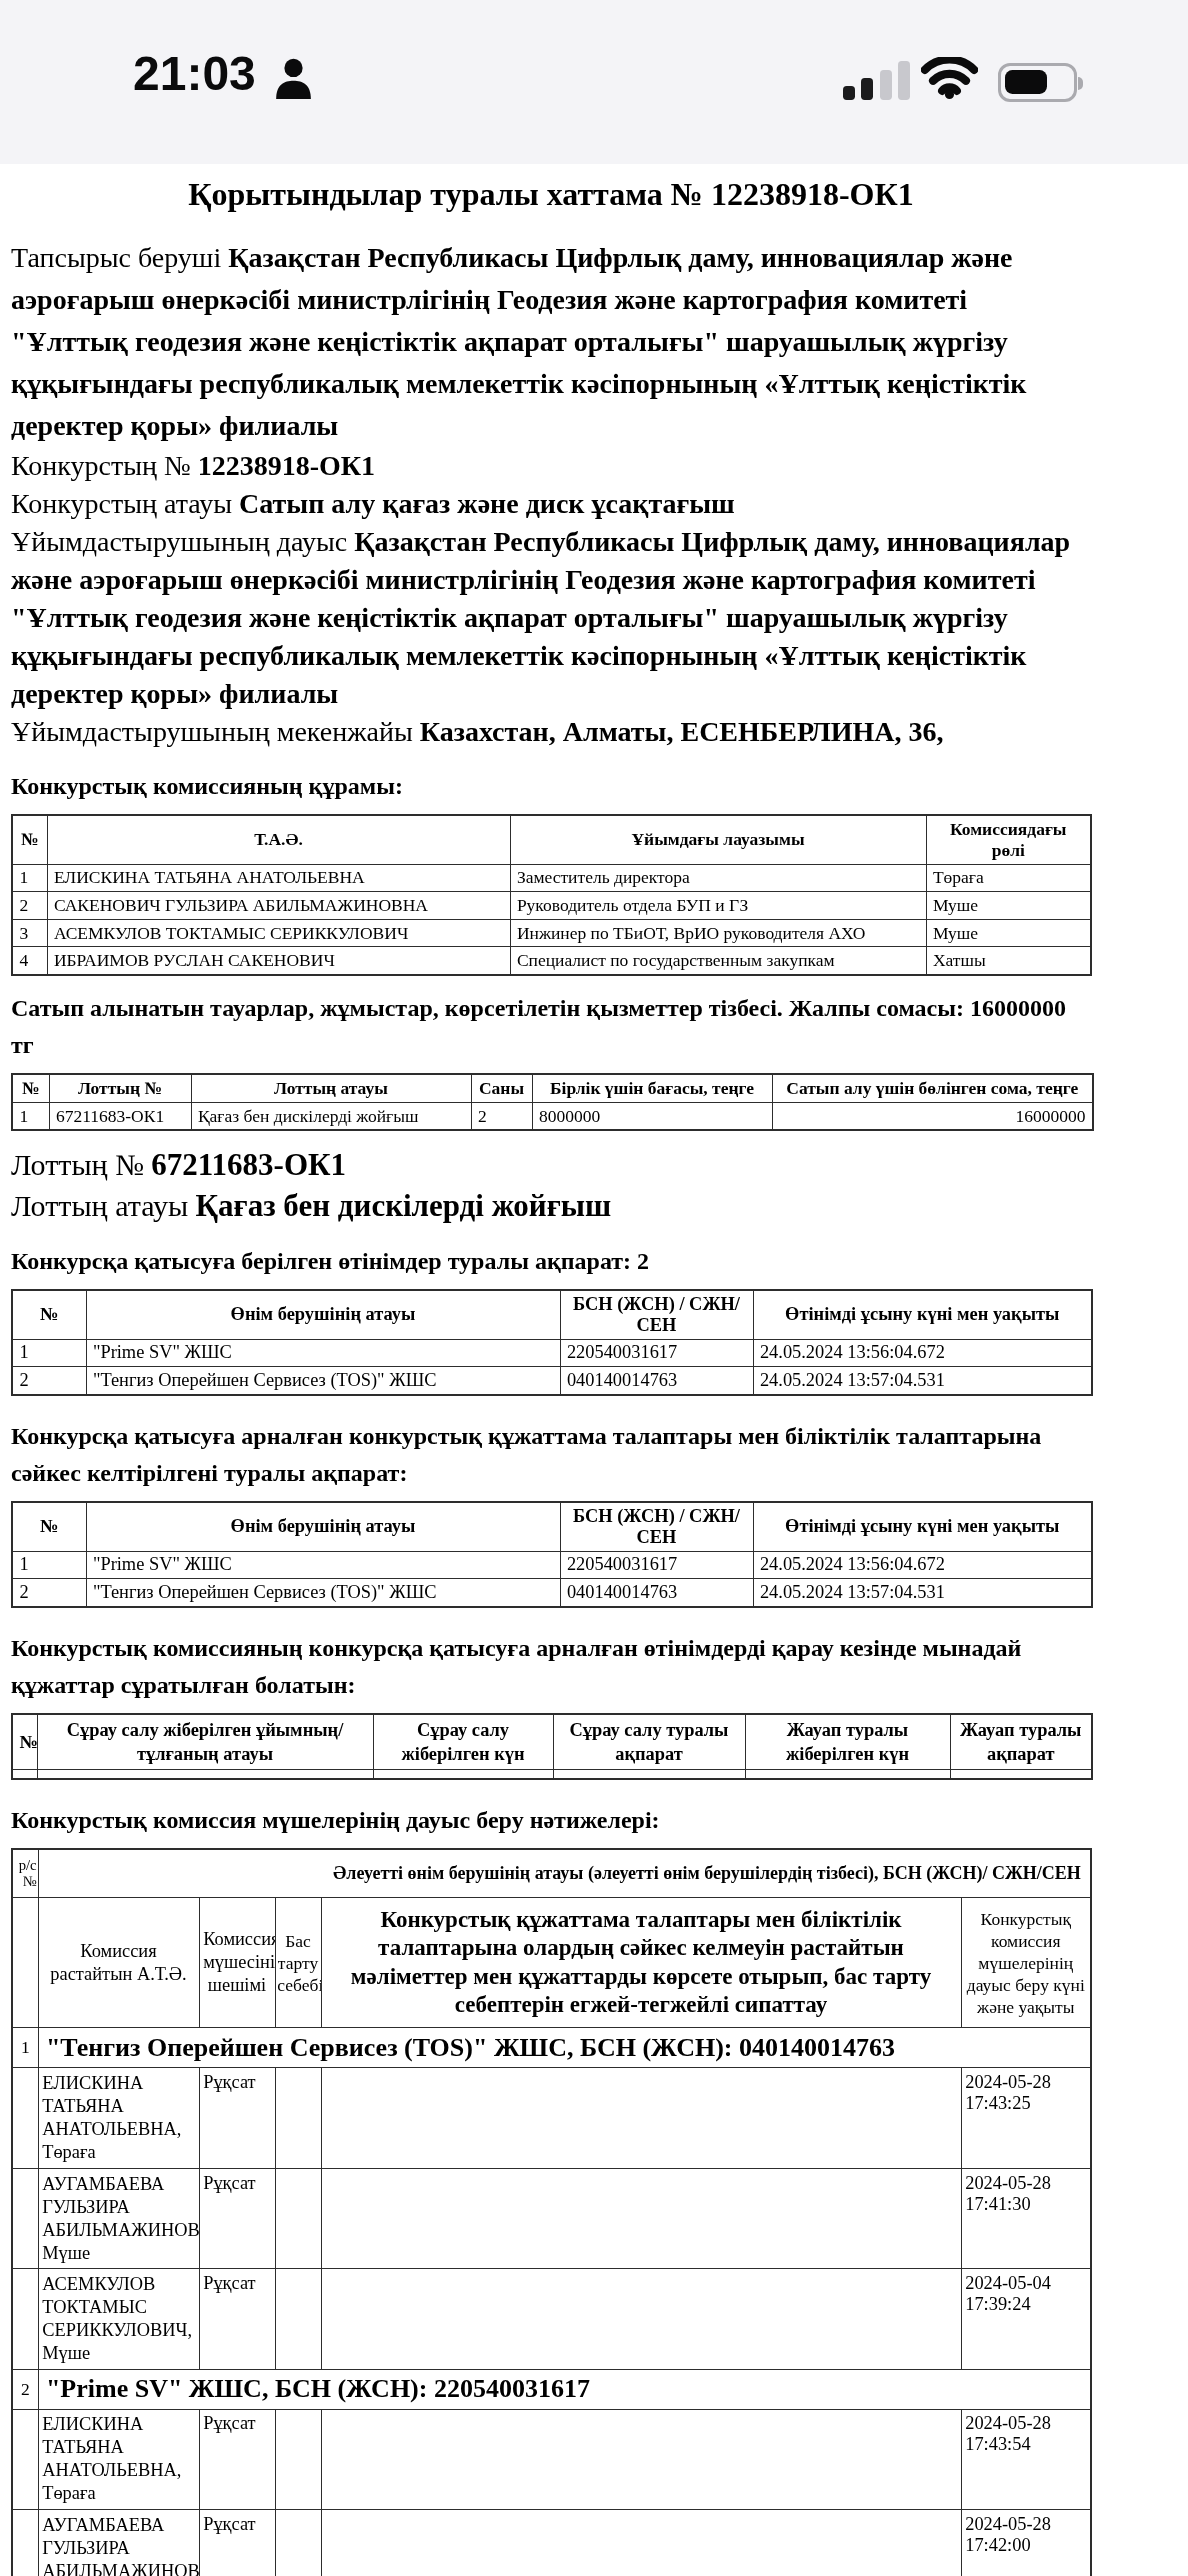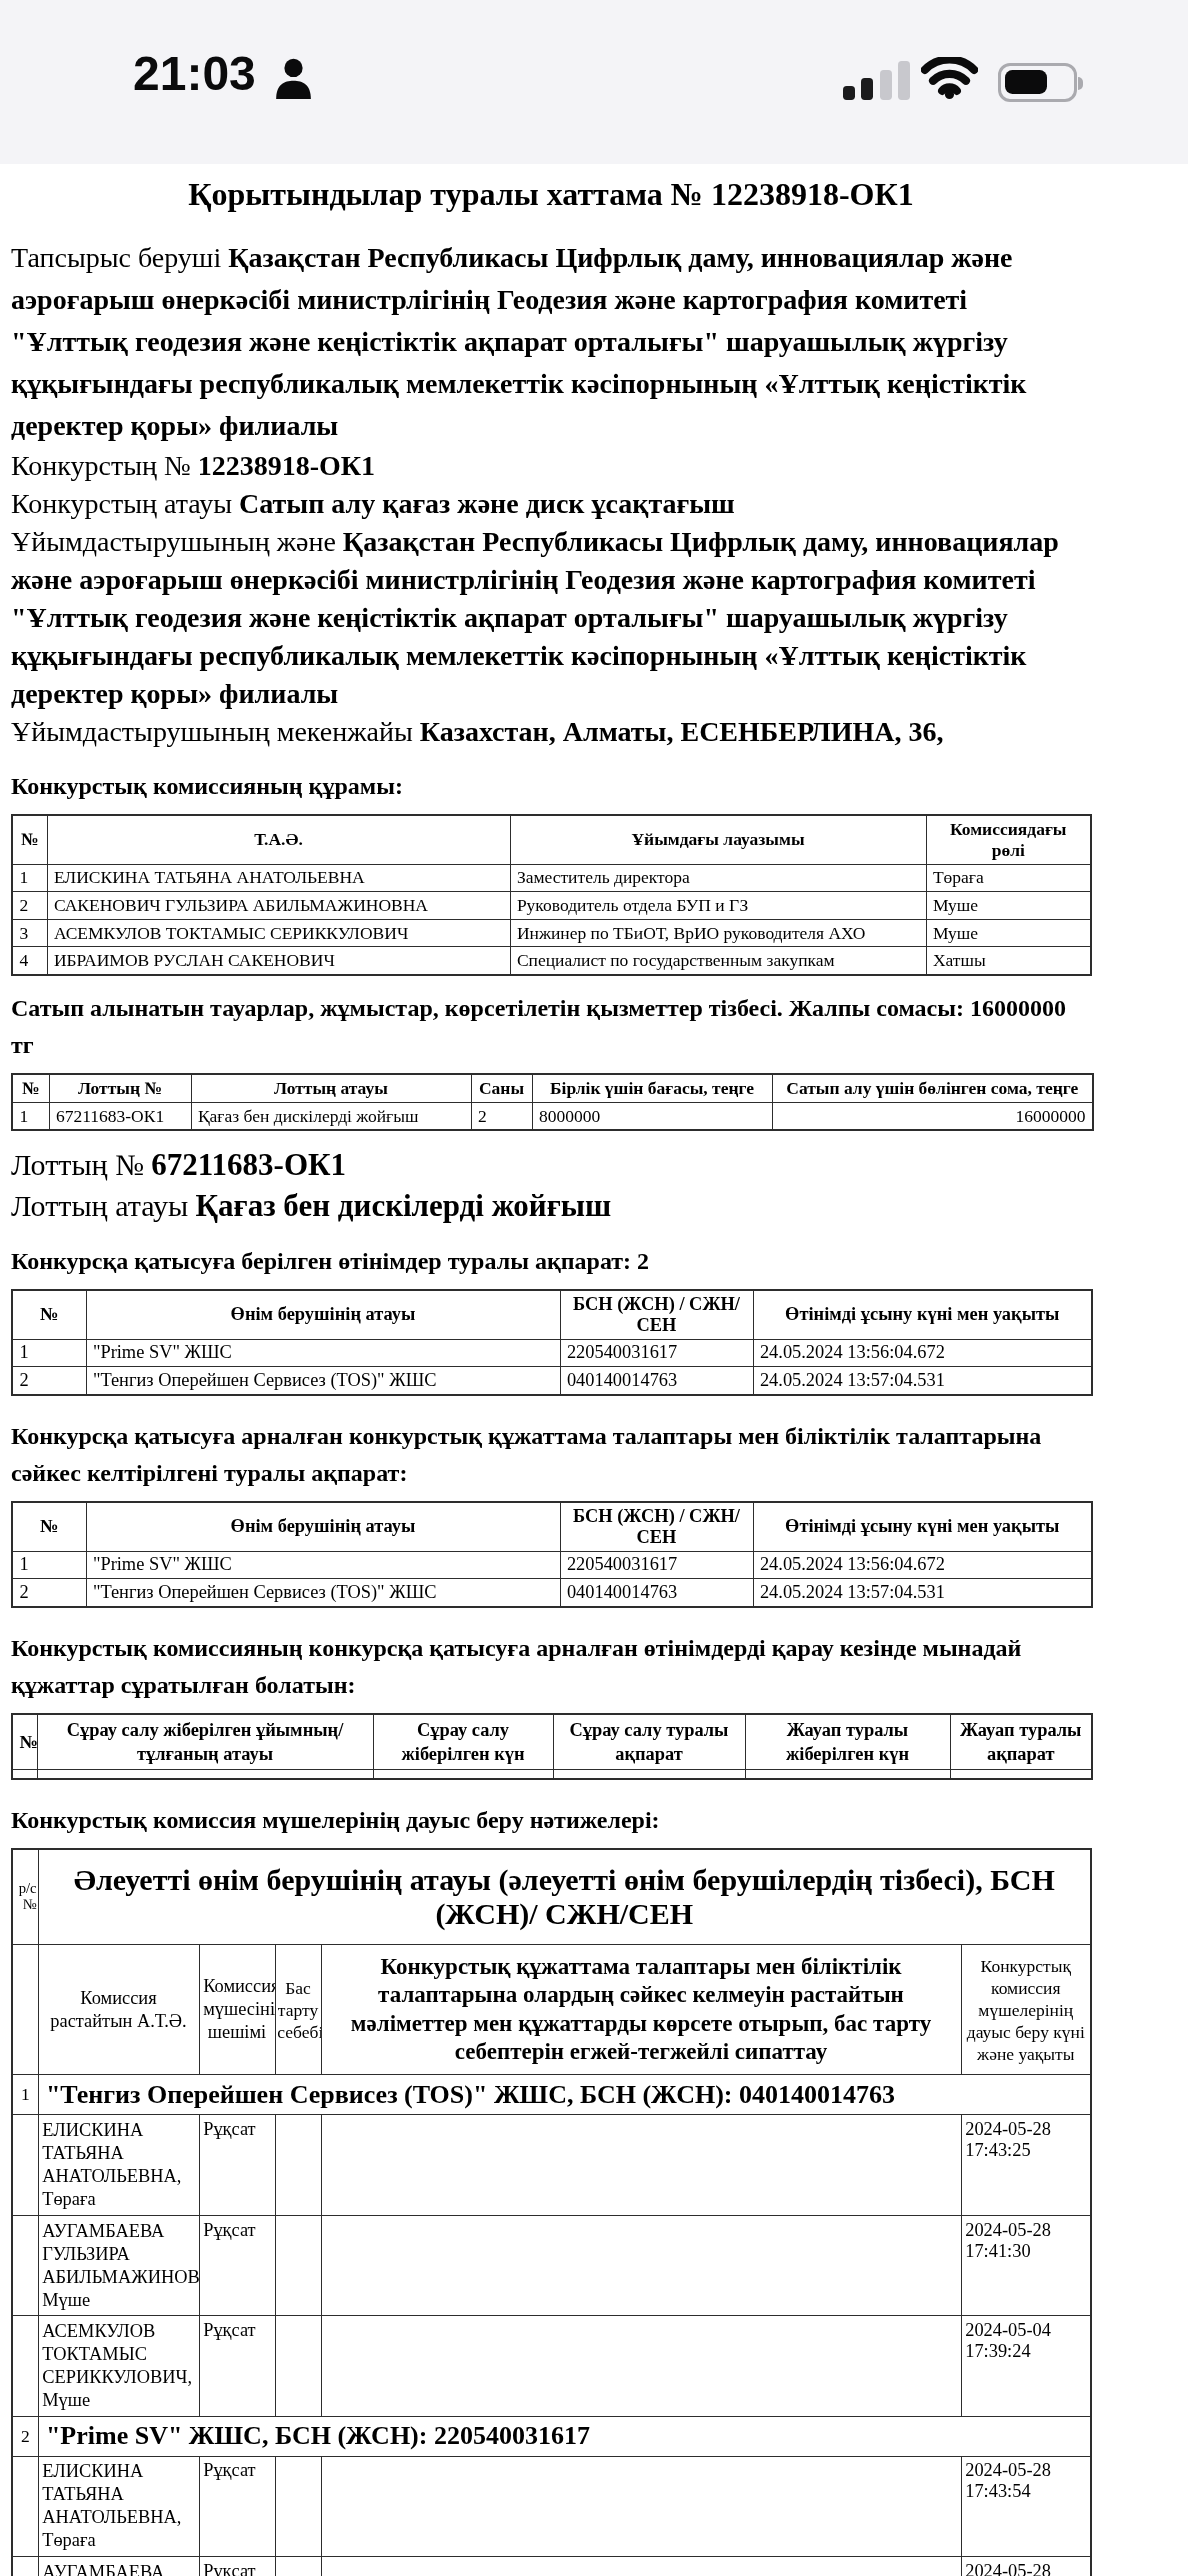--- a/index.html
+++ b/index.html
@@ -50,21 +50,21 @@
   .t-apps{font-size:18.4px;}
   .t-apps th{padding:7.4px 5.5px;}
   .t-apps td{padding:9.2px 5.5px;}
   
   .t-req{font-size:18.4px;}
   .t-req th{padding:7.4px 5.5px;line-height:24px;}
   .t-req td.empty{height:8.3px;padding:0;}
   
   .t-vote{font-size:18.4px;}
   .t-vote .rs{font-size:14.7px;line-height:15.7px;padding:1.8px 0.9px;word-break:break-all;font-weight:400;text-align:right;}
-  .t-vote th.supplier-h{font-size:30px;font-weight:700;padding:13px 9.2px;}
+  .t-vote th.supplier-h{font-size:18px;font-weight:700;padding:13px 9.2px;text-align:right;}
   .t-vote th.member-h,.t-vote th.dec-h{font-size:18.4px;line-height:23px;font-weight:400;padding:3.7px;}
   .t-vote th.reason-h{font-size:17.5px;line-height:22px;font-weight:400;padding:3.7px 1.8px;}
   .t-vote th.details-h{font-size:23px;line-height:28.6px;font-weight:700;padding:7.4px 13px;}
   .t-vote th.dt-h{font-size:17.5px;line-height:22px;font-weight:400;padding:3.7px;}
   .t-vote td.gno{font-size:17.5px;text-align:center;padding:3.7px 1.8px;}
   .t-vote td.gname{font-size:26px;font-weight:700;padding:4.6px 7.4px;}
   .t-vote td.vm{font-size:18.4px;line-height:23px;vertical-align:top;padding:3.7px 3.7px;}
   .t-vote td.vd{font-size:18.4px;vertical-align:top;padding:3.7px 3.7px;}
   .t-vote td.vdt{font-size:18.4px;vertical-align:top;padding:3.7px 3.7px;}
 </style>
@@ -110,21 +110,21 @@
 
   <p class="meta">
     <span>Конкурстың №</span>
     <b>12238918-ОК1</b>
   </p>
   <p class="meta">
     <span>Конкурстың атауы</span>
     <b>Сатып алу қағаз және диск ұсақтағыш</b>
   </p>
   <p class="meta">
-    <span>Ұйымдастырушының және</span>
+    <span>Ұйымдастырушының дауыс</span>
     <b>Қазақстан Республикасы Цифрлық даму, инновациялар және аэроғарыш өнеркәсібі министрлігінің Геодезия және картография комитеті "Ұлттық геодезия және кеңістіктік ақпарат орталығы" шаруашылық жүргізу құқығындағы республикалық мемлекеттік кәсіпорнының «Ұлттық кеңістіктік деректер қоры» филиалы</b>
   </p>
   <p class="meta">
     <span>Ұйымдастырушының мекенжайы</span>
     <b>Казахстан, Алматы, ЕСЕНБЕРЛИНА, 36,</b>
   </p>
 
   <h3 class="sec">Конкурстық комиссияның құрамы:</h3>
   <table class="t t-comm">
     <colgroup>

